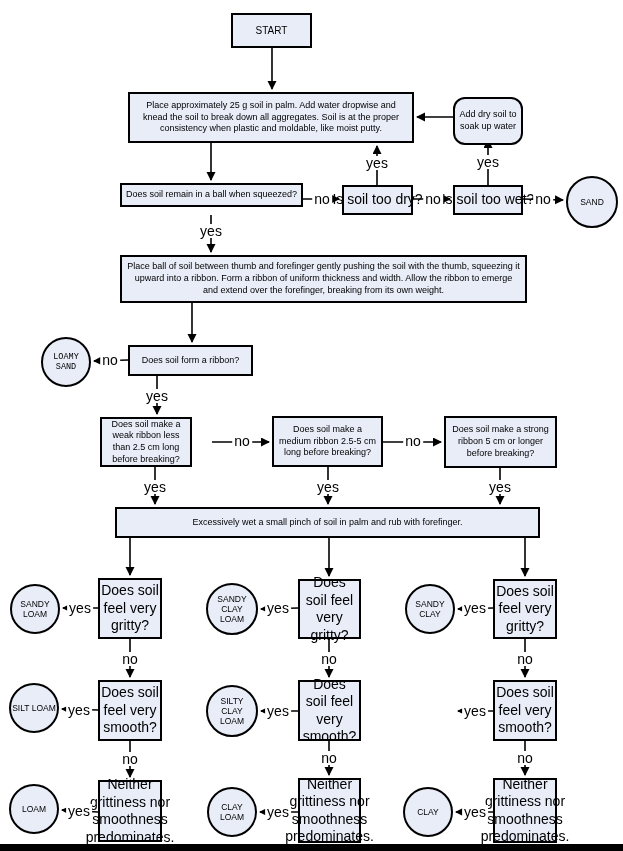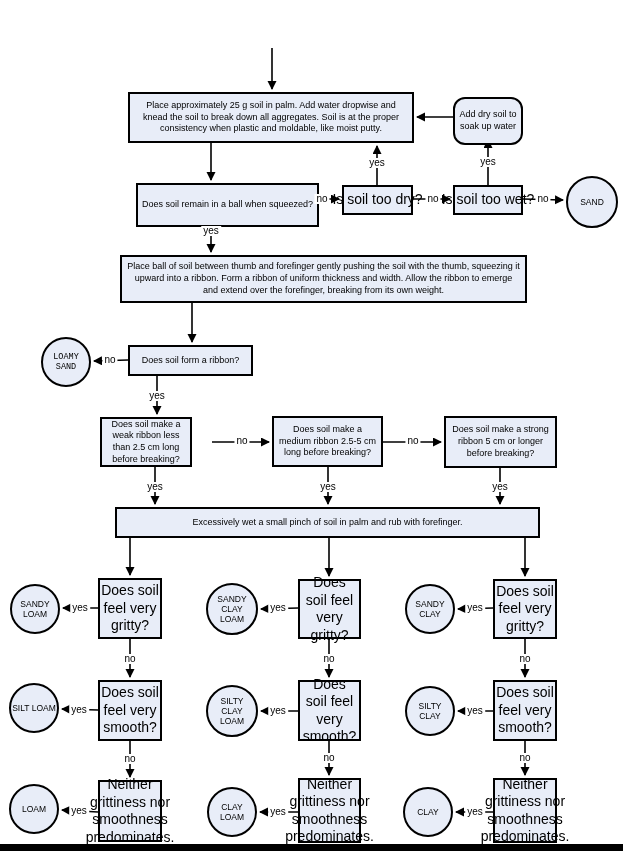--- a/index.html
+++ b/index.html
@@ -19,28 +19,28 @@
     position:absolute;box-sizing:border-box;
     background:var(--node-fill);border:2px solid var(--node-border);
     display:flex;align-items:center;justify-content:center;
     text-align:center;font-size:9px;line-height:1.3;padding:2px 4px;
   }
   .circ{border-radius:50%;font-size:8.5px;line-height:1.2;padding:1px;}
   .small{font-size:14px;line-height:1.25;padding:1px;}
   .one-line{white-space:nowrap;}
   .elbl{
     position:absolute;transform:translate(-50%,-50%);
-    background:var(--background);font-size:10px;line-height:1;
+    background:var(--background);font-size:14px;line-height:1;
     padding:0 2px;z-index:3;
   }
   
   .p-start{left:231px;top:13px;width:81px;height:35px;font-size:10px;}
   .p-prep{left:128px;top:92px;width:286px;height:51px;}
   .p-adddry{left:453px;top:97px;width:70px;height:48px;border-radius:12px;}
-  .p-ball{left:136px;top:183px;width:183px;height:44px;}
+  .p-ball{left:120px;top:183px;width:183px;height:24px;}
   .p-toodry{left:342px;top:185px;width:71px;height:30px;}
   .p-toowet{left:453px;top:185px;width:70px;height:30px;}
   .p-sand{left:566px;top:176px;width:52px;height:52px;}
   .p-box2{left:120px;top:255px;width:407px;height:48px;}
   .p-loamysand{left:41px;top:337px;width:50px;height:50px;font-family:Liberation Mono, monospace;}
   .p-formribbon{left:128px;top:345px;width:125px;height:31px;}
   .p-weak{left:100px;top:417px;width:92px;height:50px;}
   .p-medium{left:272px;top:416px;width:111px;height:51px;}
   .p-strong{left:444px;top:416px;width:113px;height:52px;}
   .p-wetpinch{left:115px;top:507px;width:425px;height:31px;}
@@ -105,20 +105,21 @@
     <line x1="298" y1="711" x2="261" y2="711" marker-end="url(#arr)"></line>
     <line x1="493" y1="711" x2="458" y2="711" marker-end="url(#arr)"></line>
     <line x1="130" y1="741" x2="130" y2="777" marker-end="url(#arr)"></line>
     <line x1="329" y1="741" x2="329" y2="775" marker-end="url(#arr)"></line>
     <line x1="525" y1="741" x2="525" y2="775" marker-end="url(#arr)"></line>
     <line x1="98" y1="812" x2="62" y2="810" marker-end="url(#arr)"></line>
     <line x1="298" y1="812" x2="260" y2="812" marker-end="url(#arr)"></line>
     <line x1="493" y1="812" x2="456" y2="812" marker-end="url(#arr)"></line>
   </svg>
 
+  <div class="nd p-start">START</div>
   <div class="nd p-prep">Place approximately 25 g soil in palm. Add water dropwise and knead the soil to break down all aggregates. Soil is at the proper consistency when plastic and moldable, like moist putty.</div>
   <div class="nd p-adddry">Add dry soil to soak up water</div>
   <div class="nd p-ball one-line">Does soil remain in a ball when squeezed?</div>
   <div class="nd p-toodry small one-line">Is soil too dry?</div>
   <div class="nd p-toowet small one-line">Is soil too wet?</div>
   <div class="nd circ p-sand">SAND</div>
   <div class="nd p-box2">Place ball of soil between thumb and forefinger gently pushing the soil with the thumb, squeezing it upward into a ribbon. Form a ribbon of uniform thickness and width. Allow the ribbon to emerge and extend over the forefinger, breaking from its own weight.</div>
   <div class="nd circ p-loamysand">LOAMY SAND</div>
   <div class="nd p-formribbon one-line">Does soil form a ribbon?</div>
   <div class="nd p-weak">Does soil make a weak ribbon less than 2.5 cm long before breaking?</div>
@@ -136,21 +137,20 @@
   <div class="nd small p-neither2">Neither grittiness nor smoothness predominates.</div>
   <div class="nd small p-neither3">Neither grittiness nor smoothness predominates.</div>
 
   <div class="nd circ p-sandyloam">SANDY LOAM</div>
   <div class="nd circ p-siltloam">SILT LOAM</div>
   <div class="nd circ p-loam">LOAM</div>
   <div class="nd circ p-sandyclayloam">SANDY CLAY LOAM</div>
   <div class="nd circ p-siltyclayloam">SILTY CLAY LOAM</div>
   <div class="nd circ p-clayloam">CLAY LOAM</div>
   <div class="nd circ p-sandyclay">SANDY CLAY</div>
-  <div class="nd circ p-siltyclay">SILTY CLAY</div>
   <div class="nd circ p-clay">CLAY</div>
 
   <span class="elbl" style="left:322px;top:199px">no</span>
   <span class="elbl" style="left:433px;top:199px">no</span>
   <span class="elbl" style="left:543px;top:199px">no</span>
   <span class="elbl" style="left:110px;top:360px">no</span>
   <span class="elbl" style="left:242px;top:441px">no</span>
   <span class="elbl" style="left:413px;top:441px">no</span>
   <span class="elbl" style="left:130px;top:659px">no</span>
   <span class="elbl" style="left:329px;top:659px">no</span>

